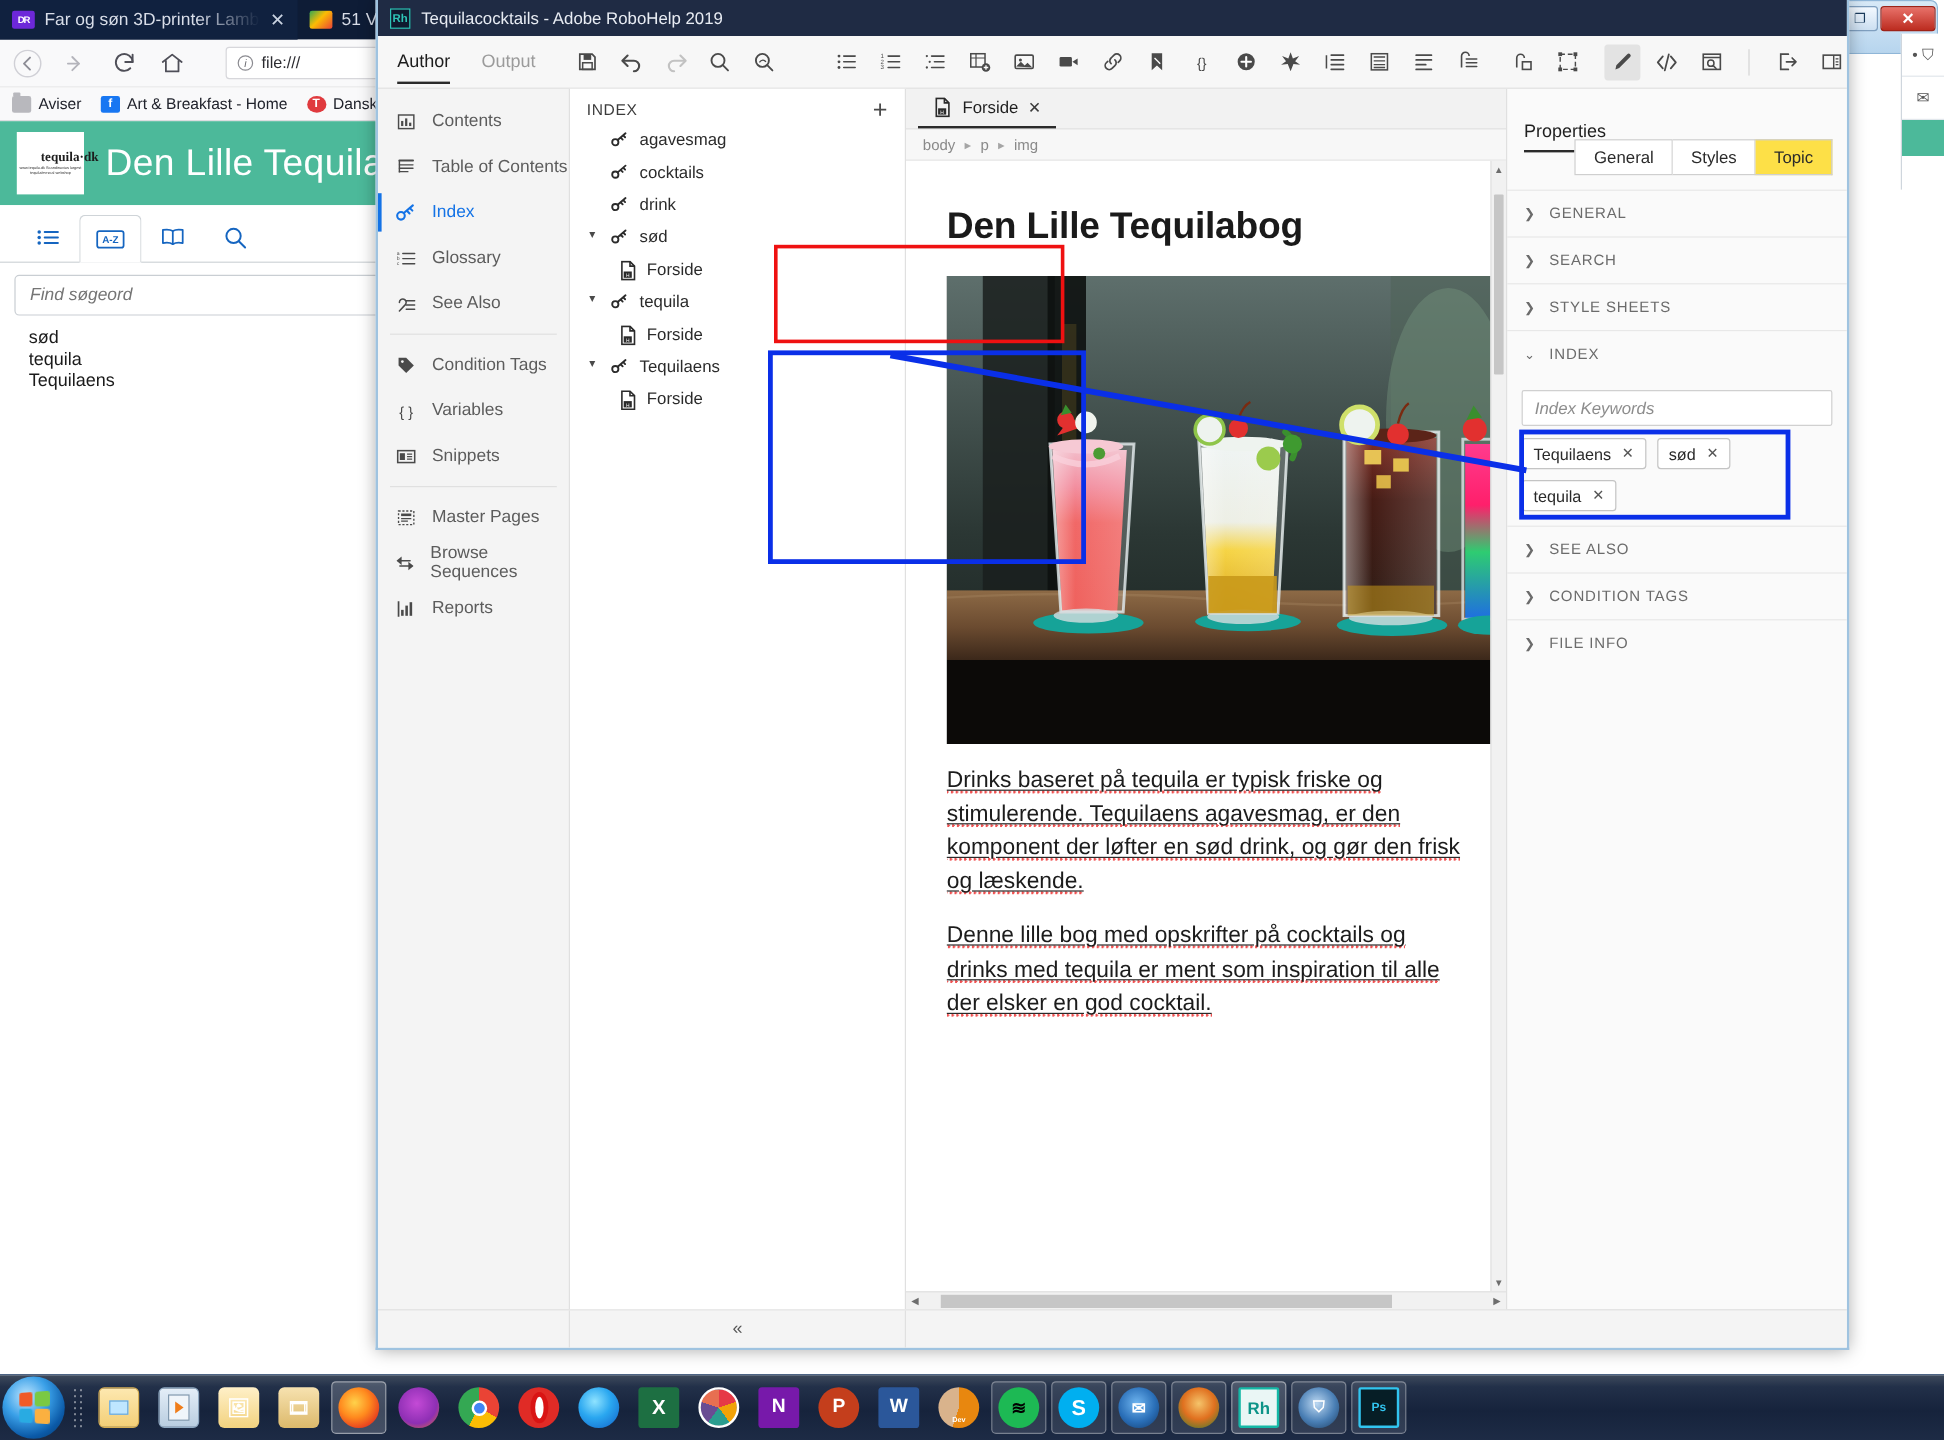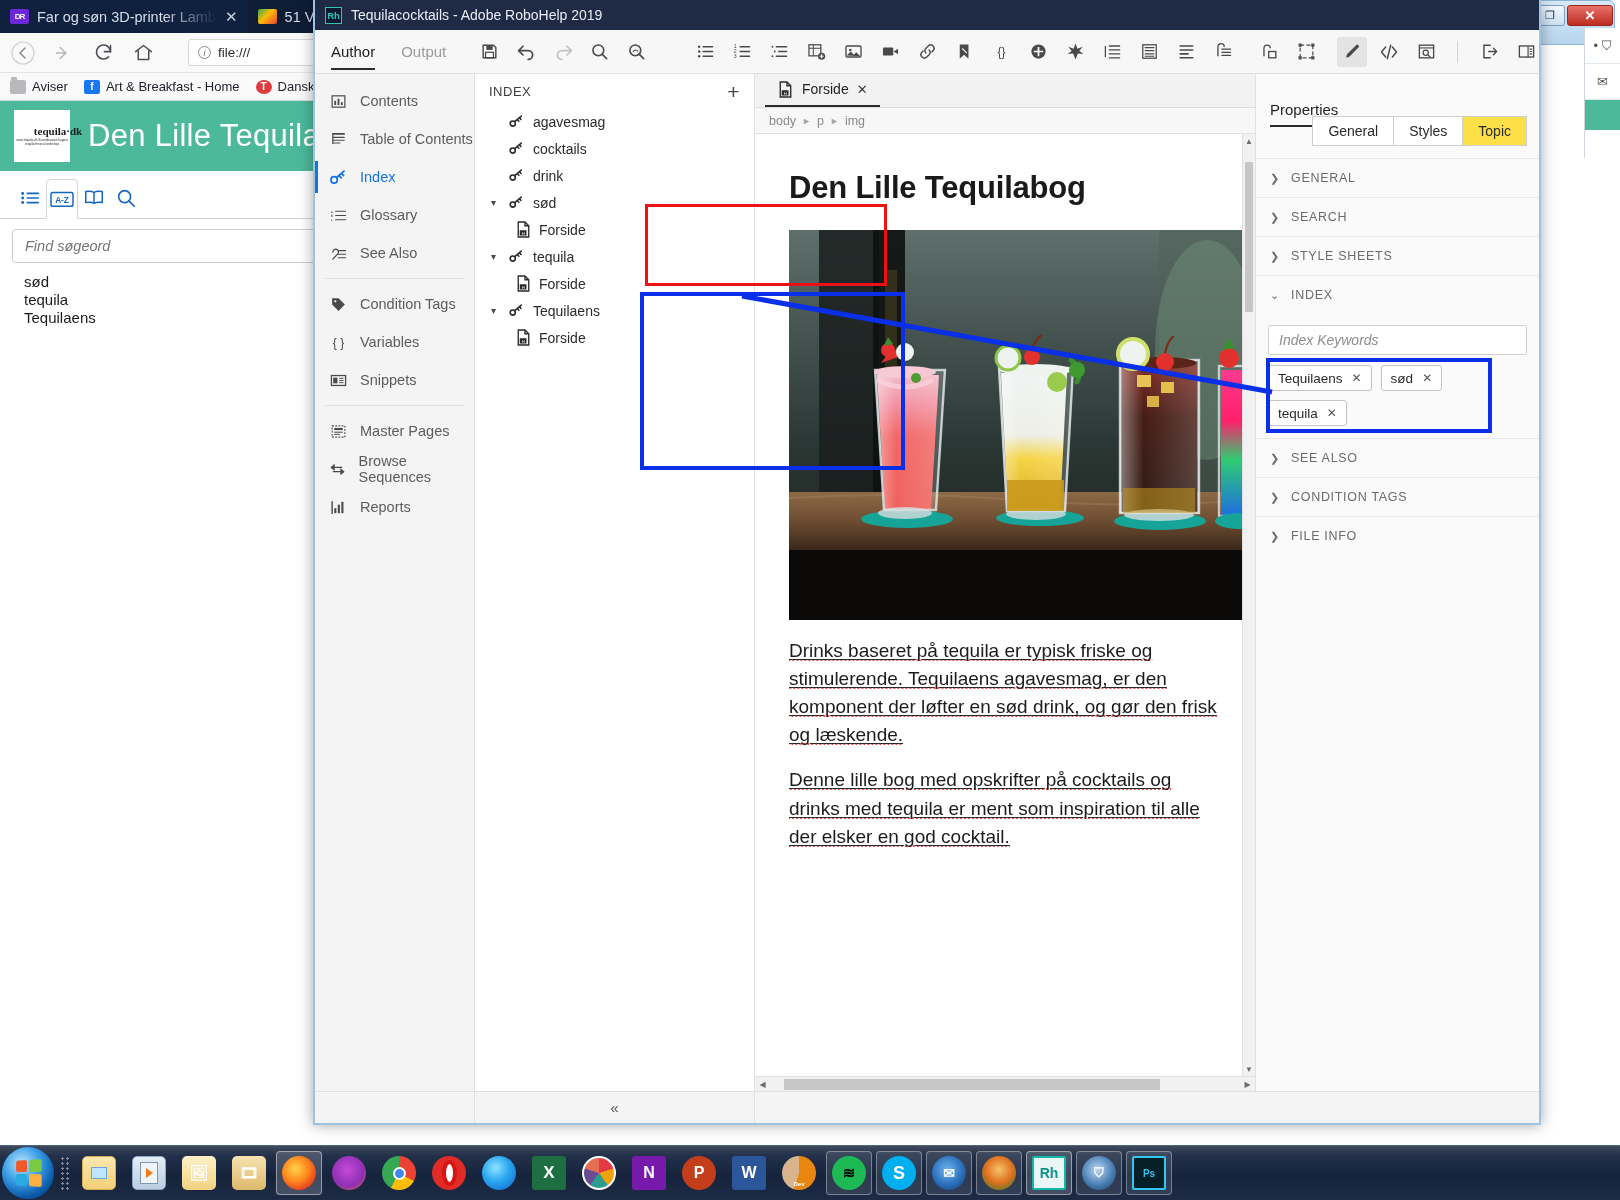--- a/index.html
+++ b/index.html
@@ -49,21 +49,21 @@
 
   .site-header { height:70px; background:#4cb99a; display:flex; align-items:center; padding:0 14px; gap:18px; }
   .site-logo { width:56px; height:52px; background:#fff; display:flex; flex-direction:column;
                align-items:center; justify-content:center; line-height:1; }
   .site-logo .l1 { font-family:"Liberation Serif", serif; font-size:11px; font-weight:bold; color:#1d1d1d;margin-left:32px; }
   .site-logo .l2 { font-size:3.2px; color:#333; margin-top:2px; text-align:center; }
   .site-title { font-size:31px; color:#ffffff; letter-spacing:.3px; white-space:nowrap; }
 
   .site-tabs { height:48px; display:flex; align-items:flex-end; gap:0; padding-left:14px;
                border-bottom:1px solid #cfd4d8; background:#fff; }
-  .st { width:32px; height:40px; display:flex; align-items:center; justify-content:center;
+  .st { width:52px; height:40px; display:flex; align-items:center; justify-content:center;
         color:#1565c0; border-radius:5px 5px 0 0;font-weight:bold; }
   .st.active { border:1px solid #cfd4d8; border-bottom:1px solid #fff; margin-bottom:-1px; background:#fff; }
 
   .site-search { padding:10px 12px 0 12px; }
   .site-search input { width:100%; height:34px; border:1px solid #c9ced3; border-radius:4px;
                        padding:0 12px; font-size:14.5px; font-style:italic; color:#808891;
                        font-family:"Liberation Sans",sans-serif; background:#fff; }
   .kw-list { padding:10px 0 0 24px; font-size:15px; color:#1b1b1b; line-height:1.07; }
   .kw-list div { padding:1px 0; }
 
@@ -122,21 +122,21 @@
   .nav-item.active:before { content:""; position:absolute; left:0; top:3px; bottom:3px; width:3px; background:#1473e6; }
   .nav-item .ni { width:19px; height:19px; display:flex; align-items:center; justify-content:center; color:#4a4a4a; }
   .nav-item.active .ni { color:#1473e6; }
   .nav-sep { height:1px; background:#e0e0e0; margin:6px 10px; }
 
   
   .idx-panel { width:280px; background:#fff; border-right:1px solid #e0e0e0; flex:0 0 auto; position:relative; }
   .idx-head { height:34px; display:flex; align-items:center; justify-content:space-between;
               padding:0 14px; font-size:13px; color:#3c3c3c; letter-spacing:.5px; }
   .idx-add { font-size:21px; color:#4a4a4a; line-height:1; }
-  .idx-row { height:27px; display:flex; align-items:center; font-size:14px; color:#2b2b2b; padding-left:12px; gap:7px;}
+  .idx-row { height:27px; display:flex; align-items:flex-start; font-size:14px; color:#2b2b2b; padding-left:12px; gap:7px;}
   .idx-row.child { padding-left:40px; }
   .chev { width:13px; display:flex; align-items:center; justify-content:center; color:#4a4a4a; font-size:10px; }
   .chev.empty { visibility:hidden; }
   .kicon { width:19px; height:17px; display:flex; align-items:center; justify-content:center; }
   .ficon { width:17px; height:19px; display:flex; align-items:center; justify-content:center; }
 
   
   #redBox { position:absolute; left:170px; top:130px; width:242px; height:82px;
             border:3px solid #ef1111; pointer-events:none; z-index:30; }
   #blueBoxTree { position:absolute; left:165px; top:218px; width:265px; height:178px;

